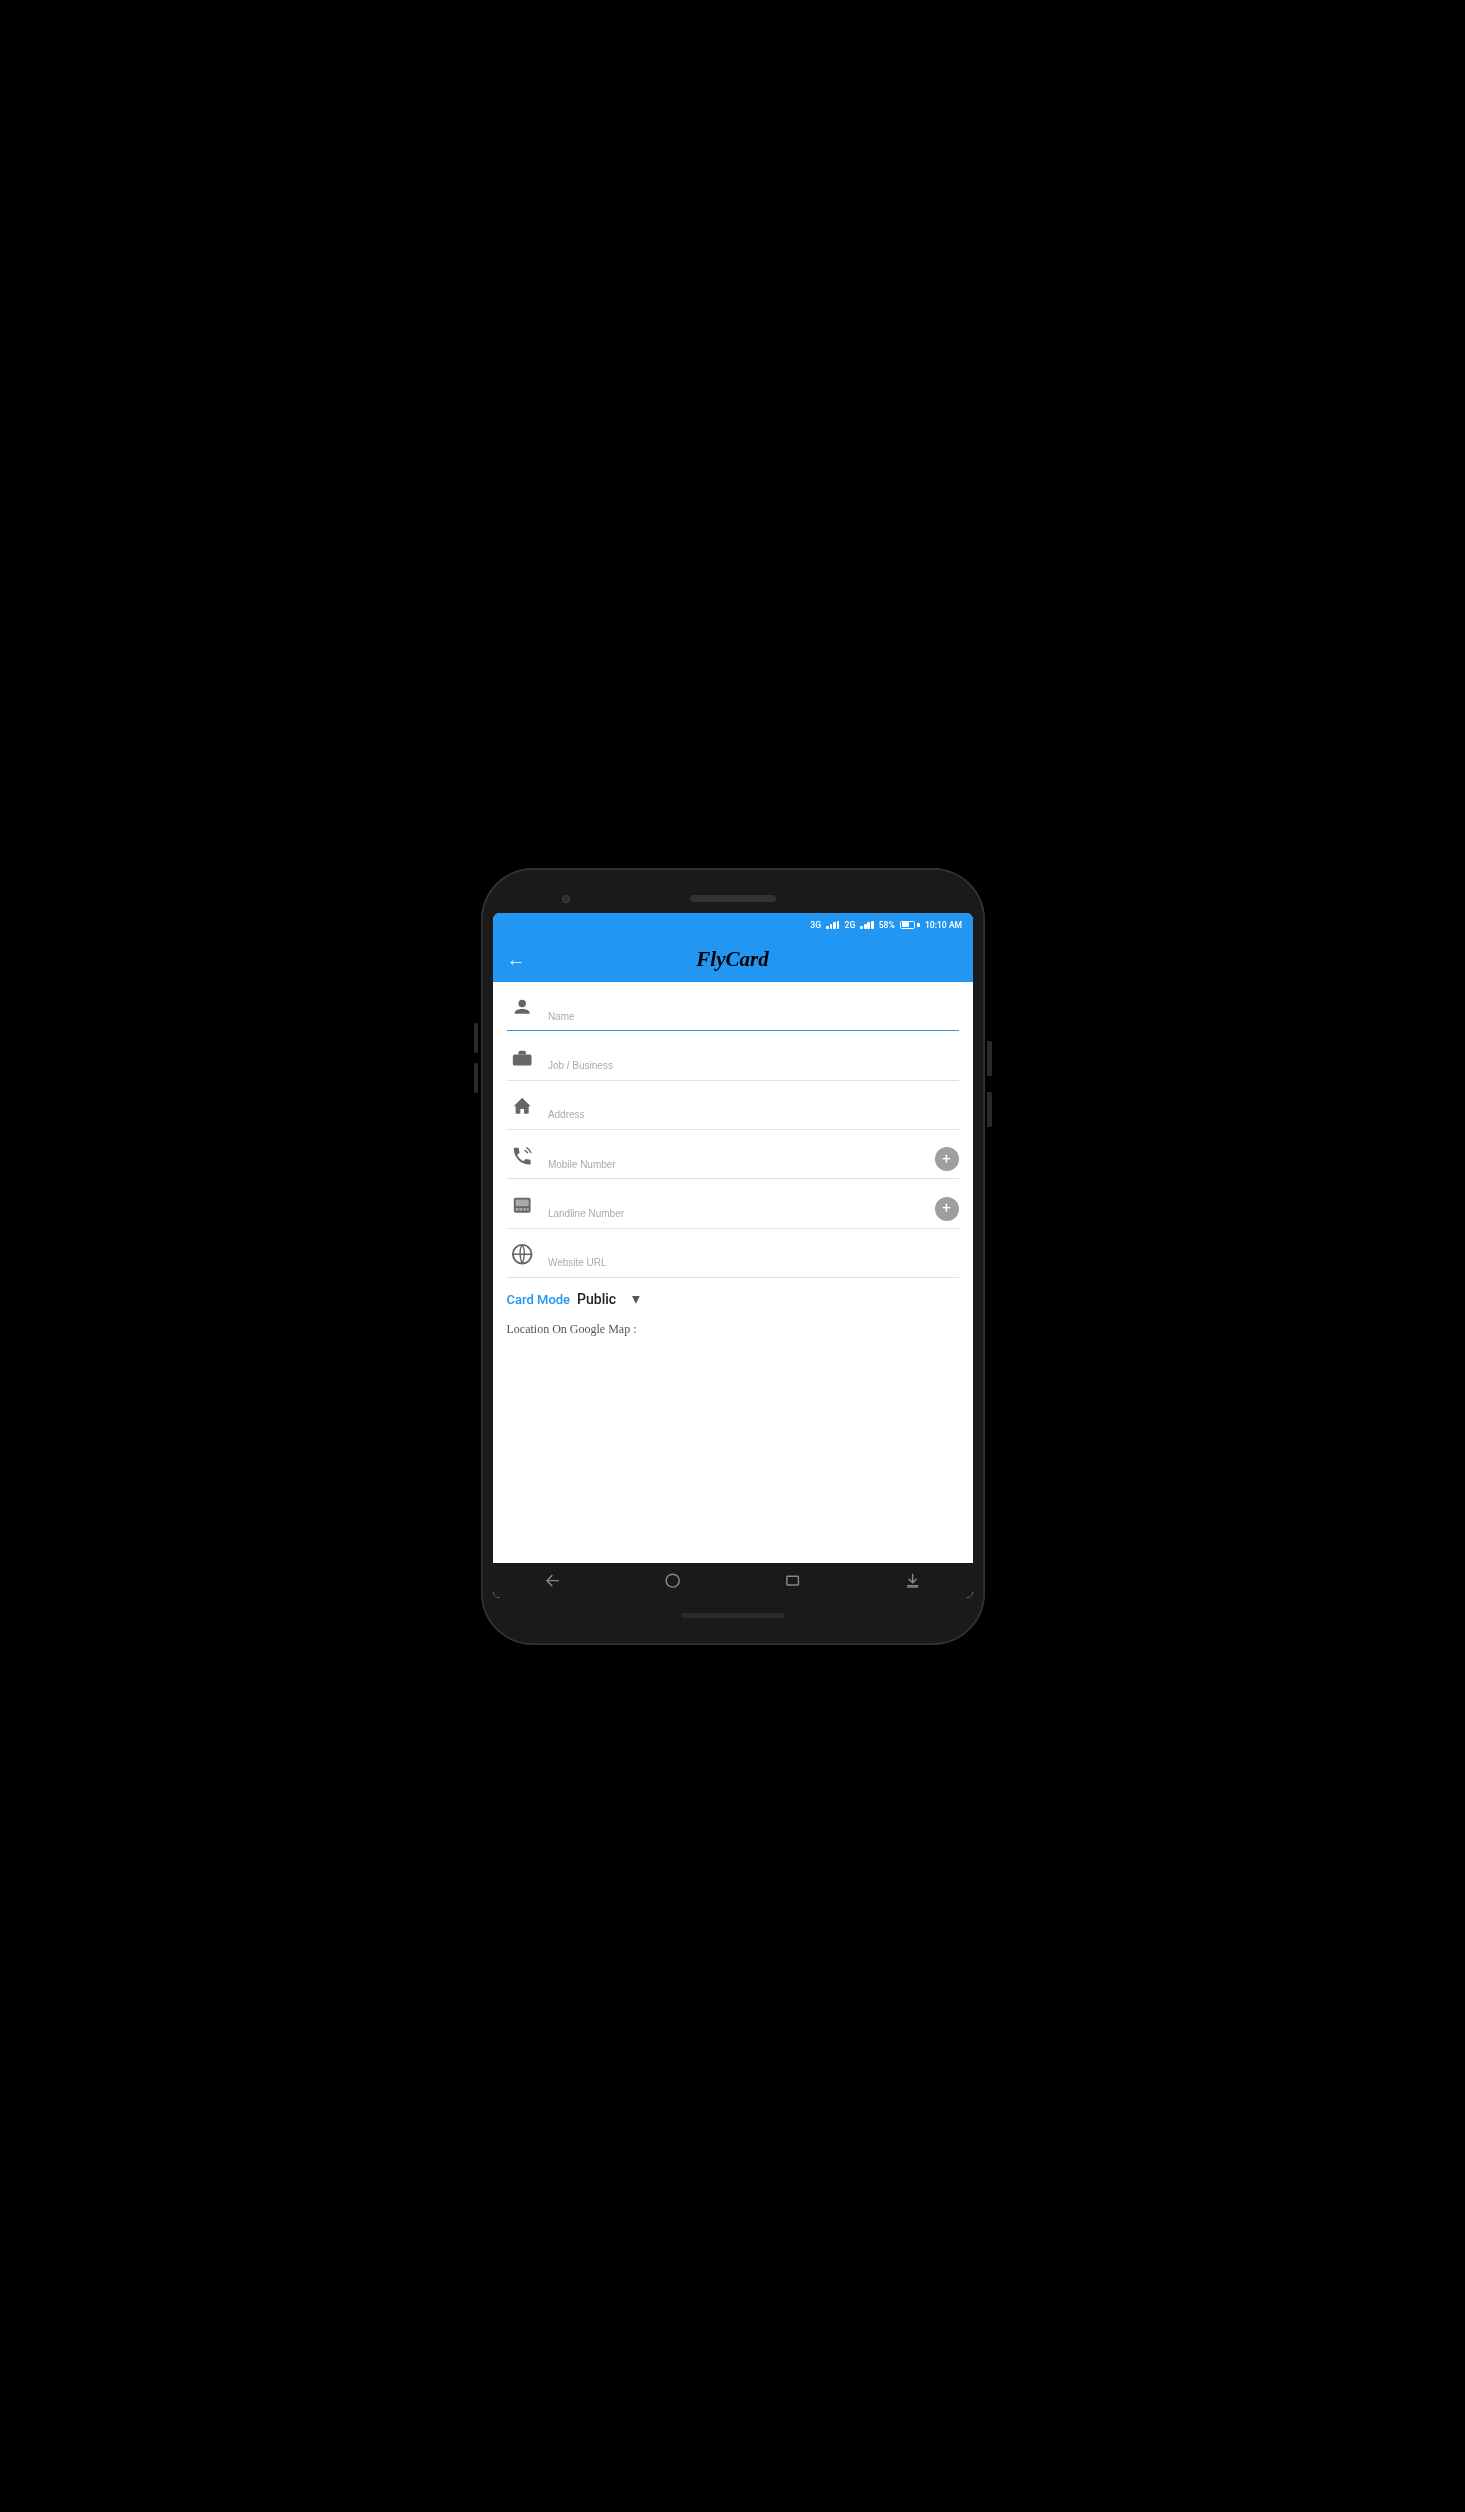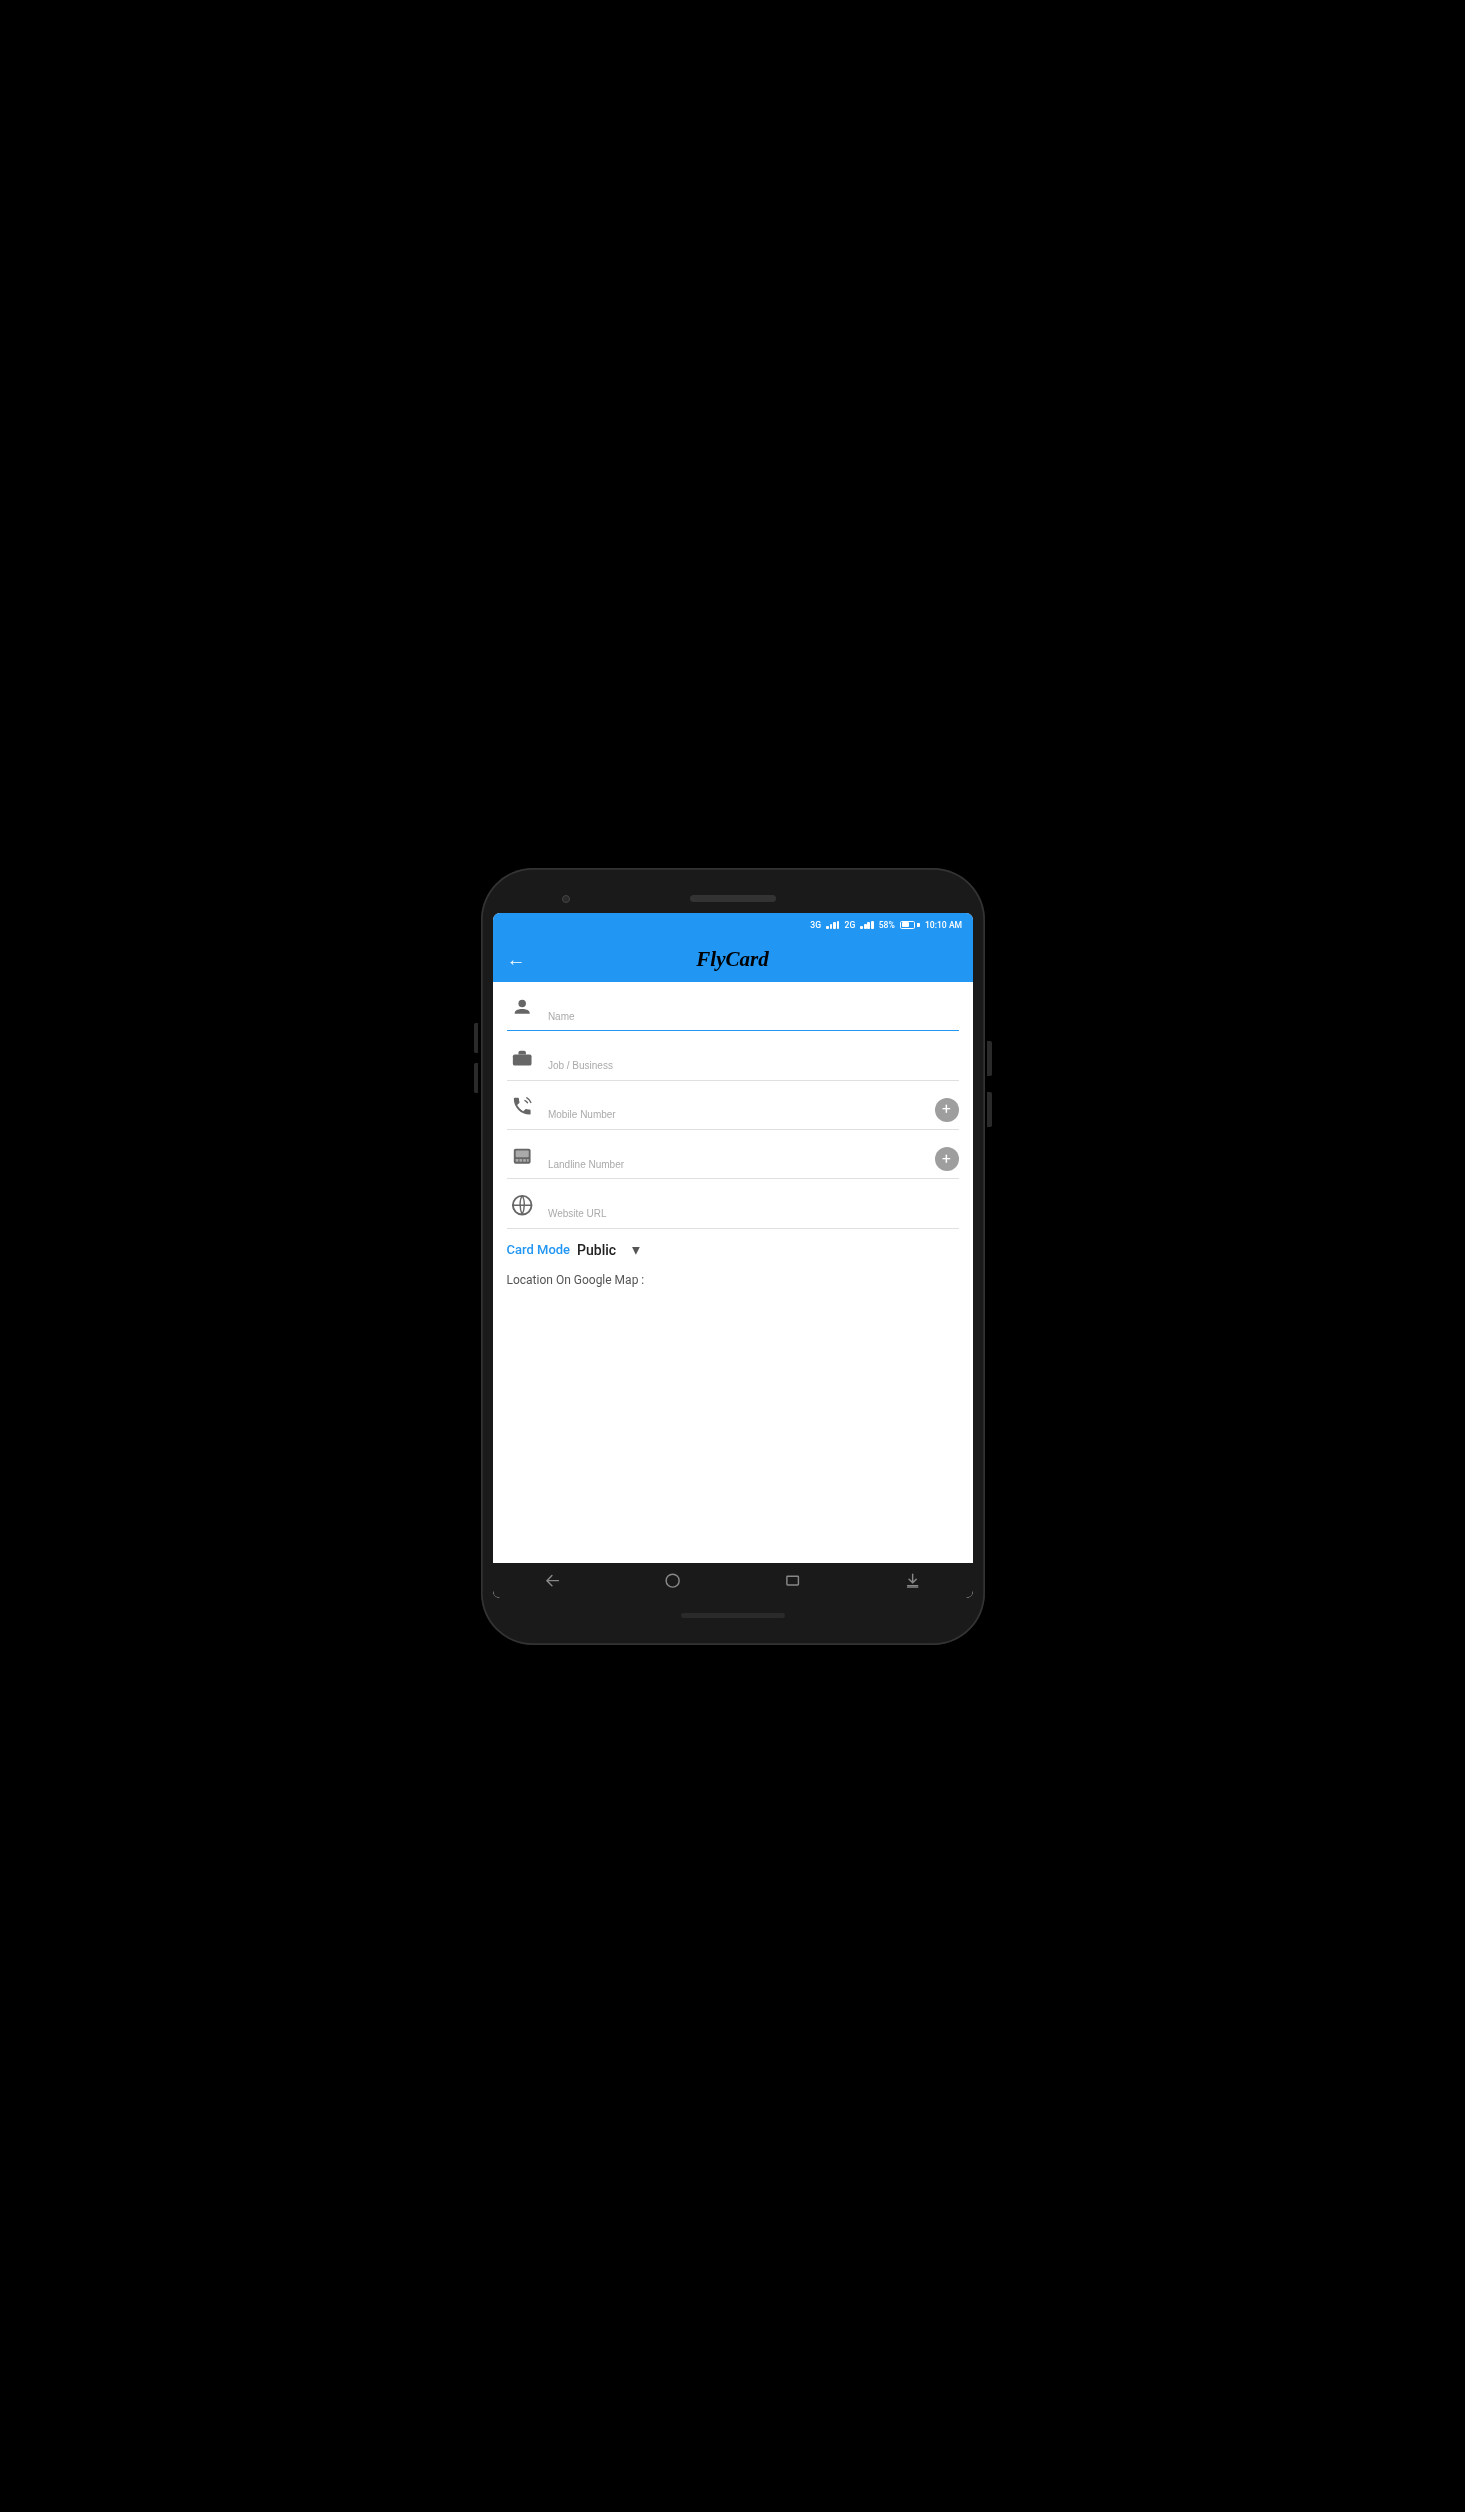--- a/index.html
+++ b/index.html
@@ -241,20 +241,21 @@
 
     .dropdown-arrow {
       font-size: 15.5px;
       color: #555;
     }
 
     .location-row {
       padding: 7px 0;
       font-size: 12px;
       color: #555;
+      font-family: Liberation Serif, serif;
     }
 
     .phone-bottom-bar {
       background: #1a1a1a;
       height: 35px;
       width: 100%;
       display: flex;
       align-items: center;
       justify-content: space-around;
       border-radius: 0 0 7px 7px;
@@ -379,20 +380,29 @@
           <svg viewBox="0 0 24 24" xmlns="http://www.w3.org/2000/svg">
             <rect x="2" y="9" width="20" height="12" rx="2" ry="2"></rect>
             <path d="M16 9V7a2 2 0 0 0-2-2h-4a2 2 0 0 0-2 2v2"></path>
             <line x1="12" y1="13" x2="12" y2="17" stroke="#666" stroke-width="1.5"></line>
             <line x1="8" y1="15" x2="16" y2="15" stroke="#666" stroke-width="1.5"></line>
           </svg>
         </div>
         <input class="field-input" type="text" placeholder="Job / Business" style="">
       </div>
 
+      <div class="form-row">
+        <div class="field-icon">
+          <svg viewBox="0 0 24 24" xmlns="http://www.w3.org/2000/svg">
+            <path d="M3 12L12 3l9 9"></path>
+            <path d="M5 10v9a1 1 0 0 0 1 1h4v-5h4v5h4a1 1 0 0 0 1-1v-9"></path>
+          </svg>
+        </div>
+        <input class="field-input" type="text" placeholder="Address" style="">
+      </div>
 
       <div class="form-row">
         <div class="field-icon">
           <svg viewBox="0 0 24 24" xmlns="http://www.w3.org/2000/svg">
             <path d="M6.6 10.8c1.4 2.8 3.8 5.1 6.6 6.6l2.2-2.2c.3-.3.7-.4 1-.2 1.1.4 2.3.6 3.6.6.6 0 1 .4 1 1V20c0 .6-.4 1-1 1-9.4 0-17-7.6-17-17 0-.6.4-1 1-1h3.5c.6 0 1 .4 1 1 0 1.3.2 2.5.6 3.6.1.3 0 .7-.2 1L6.6 10.8z"></path>
             <path d="M15 6c1 .5 2 1.3 2.7 2.3" stroke="#666" stroke-width="1.5" fill="none" stroke-linecap="round"></path>
             <path d="M17 3c2 1 3.5 2.8 4.3 5" stroke="#666" stroke-width="1.5" fill="none" stroke-linecap="round"></path>
           </svg>
         </div>
         <input class="field-input" type="text" placeholder="Mobile Number" style="">

